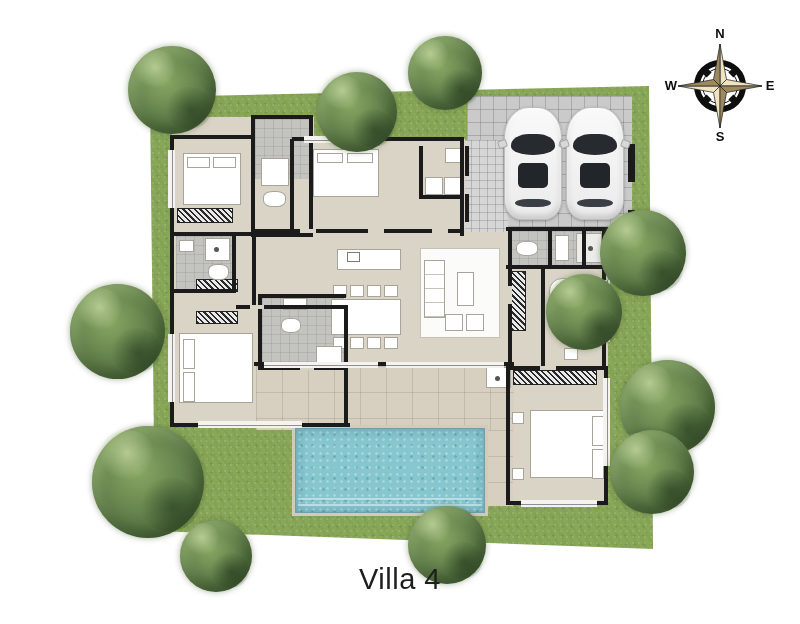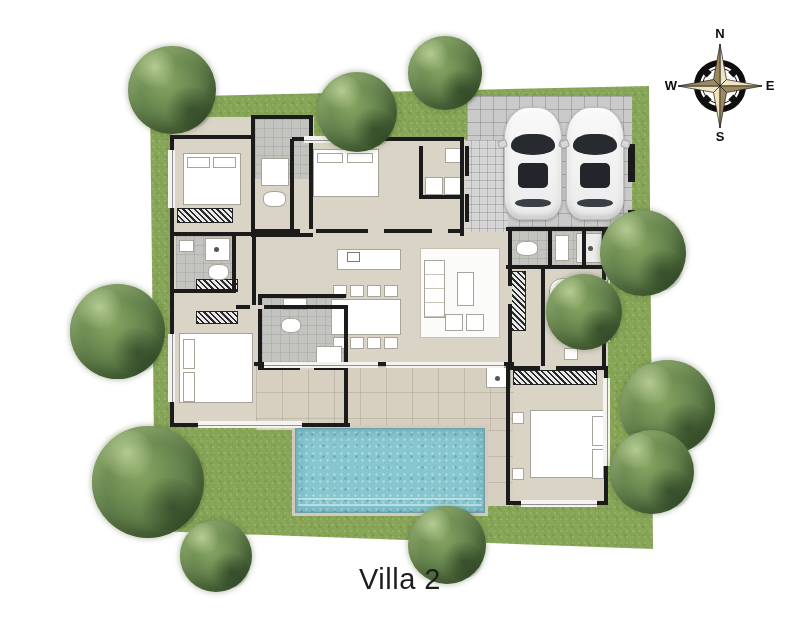--- a/index.html
+++ b/index.html
@@ -274,15 +274,15 @@
       <polygon points="56,102 62.5,66.5 56,60" fill="#9c8a5e"></polygon>
       <polygon points="14,60 49.5,66.5 56,60" fill="#efe3c0"></polygon>
       <polygon points="14,60 49.5,53.5 56,60" fill="#9c8a5e"></polygon>
     </g>
     <text x="56" y="12" text-anchor="middle">N</text>
     <text x="106" y="64" text-anchor="middle">E</text>
     <text x="56" y="115" text-anchor="middle">S</text>
     <text x="7" y="64" text-anchor="middle">W</text>
   </svg>
 
-  <div class="plan-title">Villa 2</div>
+  <div class="plan-title">Villa 4</div>
 
 </div>
 
 </body></html>

